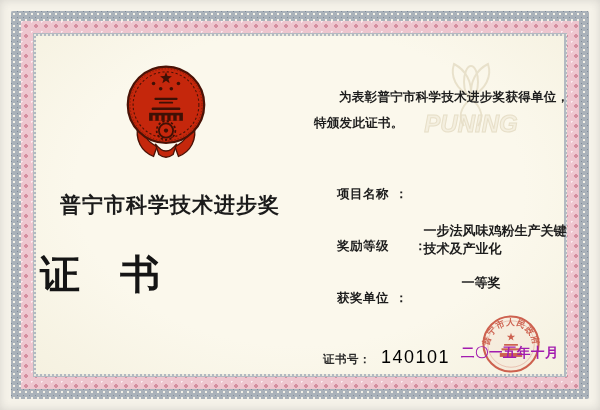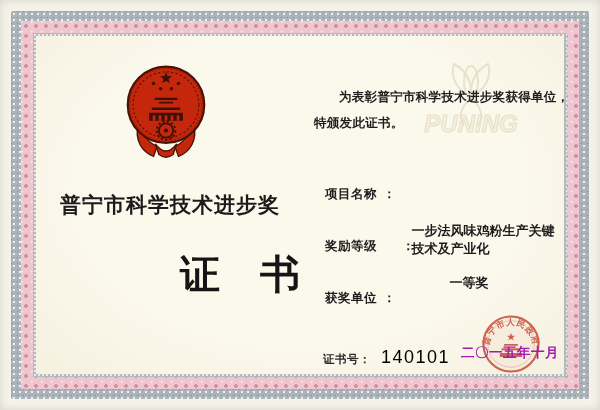--- a/index.html
+++ b/index.html
@@ -40,28 +40,28 @@
   }
   
   .emblem{position:absolute;left:126px;top:58px;width:80px;height:106px;z-index:3;}
   .cert-title{
     position:absolute;left:40px;top:191px;width:260px;z-index:3;
     text-align:center;font-size:21px;font-weight:bold;color:#1b1b1b;
     letter-spacing:1px;white-space:nowrap;
   }
   .cert-doctype{
     position:absolute;left:40px;top:247px;width:260px;z-index:3;
-    text-align:right;font-size:40px;font-weight:bold;color:#151515;
+    text-align:left;font-size:40px;font-weight:bold;color:#151515;
     white-space:nowrap;
   }
   
   .intro{position:absolute;left:314px;top:84px;z-index:3;color:#1d1d1d;font-weight:bold;}
   .intro .ln{font-size:12.5px;line-height:26px;white-space:nowrap;letter-spacing:.3px;}
   .intro .ln.first{text-indent:2em;}
-  .field-row{position:absolute;left:325px;z-index:3;display:flex;align-items:flex-start;}
+  .field-row{position:absolute;left:337px;z-index:3;display:flex;align-items:flex-start;}
   .field-row.r1{top:186px;}
   .field-row.r2{top:238px;gap:19px;}
   .field-row.r3{top:290px;}
   .f-label{font-size:12.5px;font-weight:bold;color:#1d1d1d;letter-spacing:.5px;white-space:nowrap;}
   .f-colon{font-size:12.5px;font-weight:bold;color:#1d1d1d;margin-left:6px;}
   .f-value{font-size:13px;font-weight:bold;color:#1d1d1d;margin-left:16px;width:150px;line-height:18px;margin-top:36px;}
   .f-value.nowrap{white-space:nowrap;width:auto;}
   .footer-certno{position:absolute;left:323px;top:347px;z-index:3;display:flex;align-items:baseline;}
   .certno-label{font-size:11.5px;font-weight:bold;color:#2a2a2a;letter-spacing:.5px;white-space:nowrap;}
   .certno-value{font-size:18px;font-weight:normal;color:#000000;letter-spacing:1.5px;margin-left:10px;}

